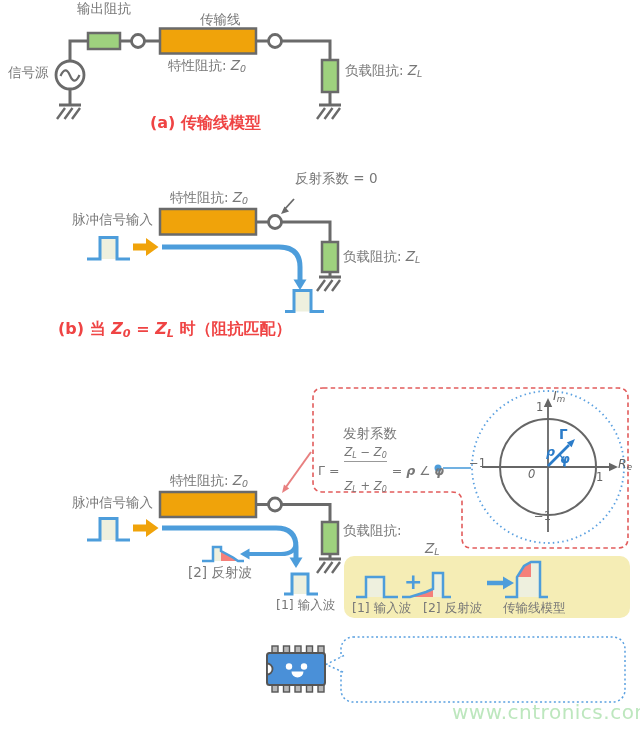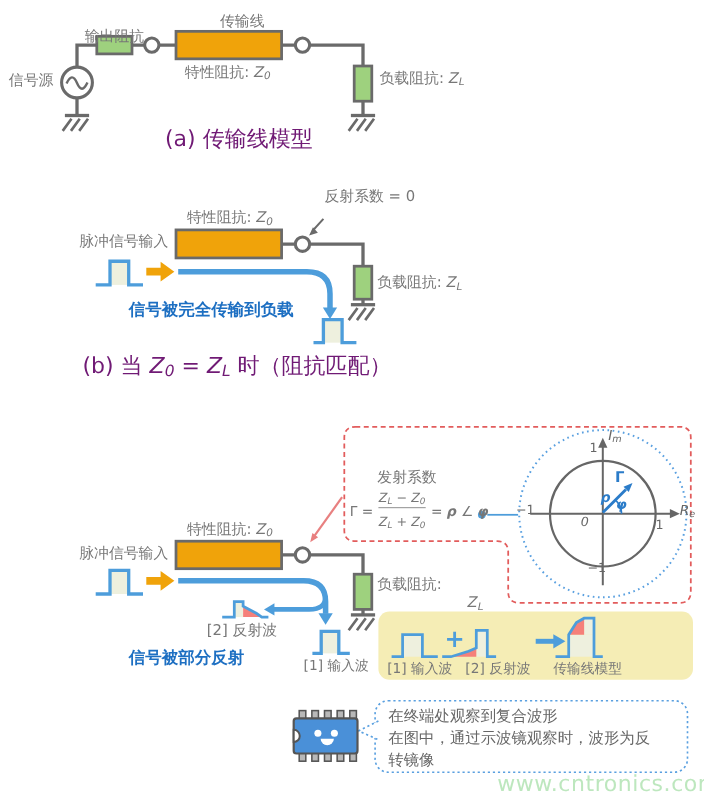--- a/index.html
+++ b/index.html
@@ -1,32 +1,32 @@
 <!DOCTYPE html>
 <html><head>
 <meta charset="utf-8">
 <style>
   html,body{margin:0;padding:0;background:#fff;}
   .canvas{position:relative;width:640px;height:731px;background:#fff;overflow:hidden;
           font-family:"DejaVu Sans","Liberation Sans",sans-serif;}
   .abs{position:absolute;white-space:nowrap;}
   .lbl{font-size:13.5px;color:#777;}
-  .cap{font-size:20px;color:#701a75;}
+  .cap{font-size:16px;color:#ef4444;font-weight:bold;}
   .bblue{font-size:15px;font-weight:bold;color:#1D6FC2;}
   .tiny{font-size:11.5px;color:#666;}
   .polar-ax{font-size:12.5px;color:#666;}
   .bluemark{color:#2B7CC9;font-weight:bold;font-style:italic;font-size:12.5px;}
   .gmark{color:#2B7CC9;font-weight:bold;font-size:13.5px;}
   .plus{color:#4D9DDB;font-weight:bold;font-size:22px;}
   .boxlbl{font-size:12.5px;color:#777;}
   .bubble-line{font-size:14px;color:#666;line-height:20px;}
   .wm{font-size:20px;color:#BDE7BE;letter-spacing:0.5px;}
   .formula{display:flex;align-items:center;gap:5px;font-size:12.5px;color:#777;}
   .frac{display:flex;flex-direction:column;align-items:center;font-size:11.5px;line-height:1.2;justify-content:space-between;}
-  .frac .den{border-top:1.3px solid #999;padding-top:6px;}
+  .frac .den{border-top:1.3px solid #999;padding-top:18px;}
   .seg-i{font-style:italic;}
   .seg-sub{font-size:70%;vertical-align:-20%;}
   .seg-b{font-weight:bold;}
   svg{position:absolute;left:0;top:0;}
 </style>
 </head>
 <body>
 
 <div class="canvas">
 
@@ -140,33 +140,32 @@
       <rect x="318" y="684" width="6" height="8" fill="#B8B8B8" stroke="#555" stroke-width="1.4"></rect>
       <rect x="267" y="653" width="58" height="32" rx="2.5" fill="#4A90D8" stroke="#555" stroke-width="2"></rect>
       <path d="M267,663.5 A5.5,5.5 0 0 1 267,674.5 Z" fill="#fff" stroke="#555" stroke-width="1.8"></path>
       <circle cx="289" cy="666.5" r="3.2" fill="#fff"></circle>
       <circle cx="304" cy="666.5" r="3.2" fill="#fff"></circle>
       <path d="M291.5,671.5 A6,6 0 0 0 303.5,671.5 Z" fill="#fff"></path>
     </g>
   </g>
 </svg>
 
-<div class="abs lbl" style="left:77px;top:24px">输出阻抗</div>
+<div class="abs lbl" style="left:77px;top:0">输出阻抗</div>
 <div class="abs lbl" style="left:200px;top:11px">传输线</div>
 <div class="abs lbl" style="left:8px;top:64px">信号源</div>
 <div class="abs lbl" style="left:168px;top:57px"><span>特性阻抗: </span><span class="seg-i">Z</span><span class="seg-i seg-sub">0</span></div>
 <div class="abs lbl" style="left:345px;top:62px"><span>负载阻抗: </span><span class="seg-i">Z</span><span class="seg-i seg-sub">L</span></div>
 <div class="abs cap" style="left:150px;top:113px">(a) 传输线模型</div>
 
 <div class="abs lbl" style="left:170px;top:189px"><span>特性阻抗: </span><span class="seg-i">Z</span><span class="seg-i seg-sub">0</span></div>
 <div class="abs lbl" style="left:295px;top:170px">反射系数 = 0</div>
 <div class="abs lbl" style="left:72px;top:211px">脉冲信号输入</div>
 <div class="abs lbl" style="left:343px;top:248px"><span>负载阻抗: </span><span class="seg-i">Z</span><span class="seg-i seg-sub">L</span></div>
-<div class="abs bblue" style="left:117px;top:272px">信号被完全传输到负载</div>
-<div class="abs cap" style="left:75px;top:319px"><span>(b) 当 </span><span class="seg-i">Z</span><span class="seg-i seg-sub">0</span><span> = </span><span class="seg-i">Z</span><span class="seg-i seg-sub">L</span><span> 时（阻抗匹配）</span></div>
+<div class="abs cap" style="left:58px;top:319px"><span>(b) 当 </span><span class="seg-i">Z</span><span class="seg-i seg-sub">0</span><span> = </span><span class="seg-i">Z</span><span class="seg-i seg-sub">L</span><span> 时（阻抗匹配）</span></div>
 
 <div class="abs lbl" style="left:343px;top:425px">发射系数</div>
 <div class="abs formula" style="left:318px;top:446px">
   <span>Γ =</span>
   <span class="frac">
     <span class="num"><span class="seg-i">Z</span><span class="seg-i seg-sub">L</span><span> − </span><span class="seg-i">Z</span><span class="seg-i seg-sub">0</span></span>
     <span class="den"><span class="seg-i">Z</span><span class="seg-i seg-sub">L</span><span> + </span><span class="seg-i">Z</span><span class="seg-i seg-sub">0</span></span>
   </span>
   <span><span>= </span><span class="seg-b seg-i">ρ</span><span> ∠ </span><span class="seg-b seg-i">φ</span></span>
 </div>
@@ -179,29 +178,23 @@
 <div class="abs tiny seg-i" style="left:528px;top:467px">0</div>
 <div class="abs gmark" style="left:559px;top:426px">Γ</div>
 <div class="abs bluemark" style="left:546px;top:444px">ρ</div>
 <div class="abs bluemark" style="left:560px;top:451px">φ</div>
 
 <div class="abs lbl" style="left:170px;top:472px"><span>特性阻抗: </span><span class="seg-i">Z</span><span class="seg-i seg-sub">0</span></div>
 <div class="abs lbl" style="left:72px;top:494px">脉冲信号输入</div>
 <div class="abs lbl" style="left:343px;top:522px">负载阻抗:</div>
 <div class="abs lbl" style="left:425px;top:540px"><span class="seg-i">Z</span><span class="seg-i seg-sub">L</span></div>
 <div class="abs lbl" style="left:188px;top:564px">[2] 反射波</div>
-<div class="abs bblue" style="left:117px;top:589px">信号被部分反射</div>
 <div class="abs lbl" style="font-size:12.5px;left:276px;top:597px">[1] 输入波</div>
 
 <div class="abs plus" style="left:404px;top:569px">+</div>
 <div class="abs boxlbl" style="left:352px;top:600px">[1] 输入波</div>
 <div class="abs boxlbl" style="left:423px;top:600px">[2] 反射波</div>
 <div class="abs boxlbl" style="left:503px;top:600px">传输线模型</div>
 
-<div class="abs" style="left:353px;top:641px">
-  <div class="bubble-line">在终端处观察到复合波形</div>
-  <div class="bubble-line">在图中，通过示波镜观察时，波形为反</div>
-  <div class="bubble-line">转镜像</div>
+
+<div class="abs wm" style="left:452px;top:700px">www.cntronics.com</div>
+
 </div>
 
-<div class="abs wm" style="left:452px;top:700px">www.cntronics.com</div>
-
-</div>
-
 </body></html>

